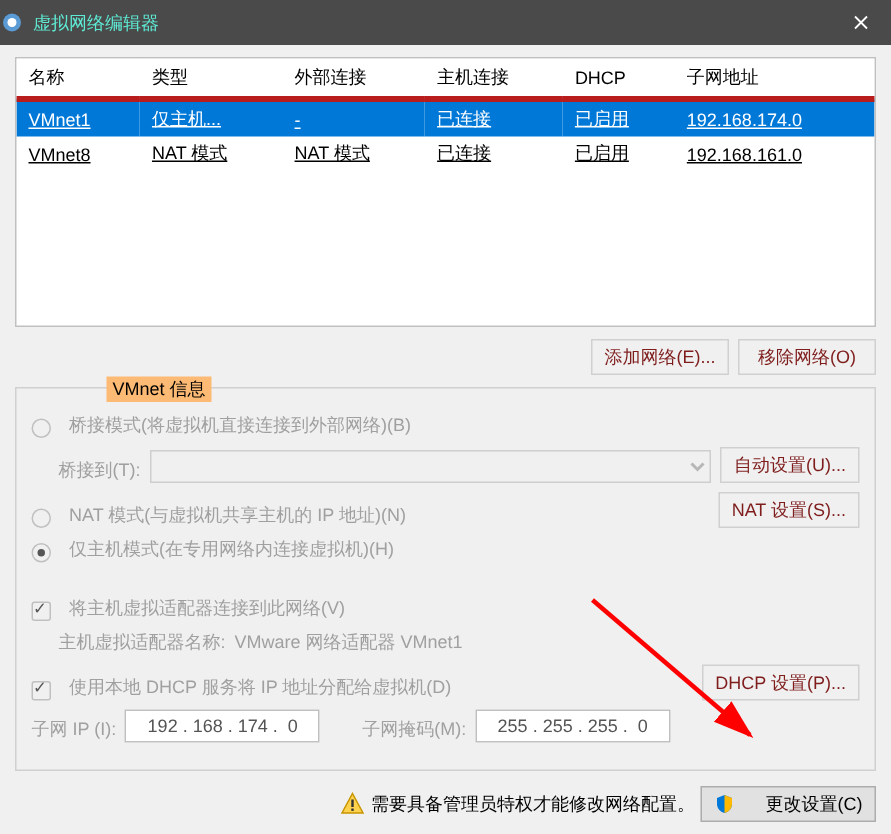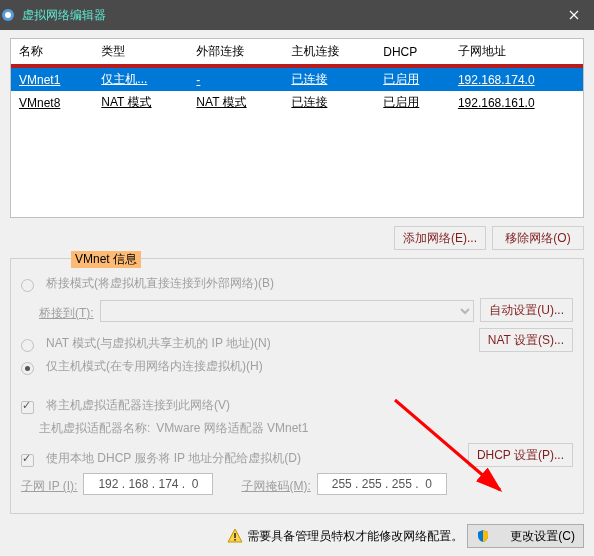--- a/index.html
+++ b/index.html
@@ -13,21 +13,21 @@
 table { width: 100%; border-collapse: collapse; }
 th { text-align: left; font-weight: normal; padding: 4px 8px; border-bottom: 4px solid #b91c1c; background: #fff; white-space: nowrap; }
 td { padding: 3px 8px; white-space: nowrap; text-decoration: underline; }
 tr.selected td { background: #0078d7; color: #fff; }
 .btnrow { display: flex; justify-content: flex-end; gap: 6px; margin: 8px 0; }
 button.std { min-width: 92px; height: 24px; background: #e1e1e1; border: 1px solid #adadad; cursor: pointer; padding: 0 8px; }
 button.std:disabled { color: #7f1d1d; border-color: #d0d0d0; background: #f0f0f0; cursor: default; }
 .groupbox { border: 1px solid #d0d0d0; padding: 10px 10px 12px 10px; position: relative; margin-top: 4px; }
 .groupbox .legend { position: absolute; top: -8px; left: 24px; background: #fdba74; padding: 0 4px; margin-left: 36px; }
 .row { display: flex; align-items: flex-end; margin: 6px 0; gap: 6px; }
-.row .label { white-space: nowrap; text-decoration: underline; }
+.row .label { white-space: nowrap; }
 .row.indent { margin-left: 18px; }
 .radio, .check { width: 13px; height: 13px; border: 1px solid #888; border-radius: 50%; display: inline-block; margin-right: 6px; position: relative; flex-shrink: 0; }
 .check { border-radius: 2px; }
 .radio.disabled, .check.disabled { border-color: #c0c0c0; }
 .radio.sel::after { content:""; position:absolute; width:5px; height:5px; background:#555; border-radius:50%; top:3px; left:3px; }
 .check.sel::after { content:"✓"; position:absolute; top:-3px; left:0; font-size:11px; color:#555; }
 .disabled-text { color: #a0a0a0; }
 select.std { height: 22px; border: 1px solid #c0c0c0; background: #fff; flex: 1; }
 select.std:disabled { background: #f0f0f0; color: #a0a0a0; }
 input.ip { width: 130px; height: 22px; border: 1px solid #c0c0c0; background: #fff; text-align: center; padding: 0 4px; }

